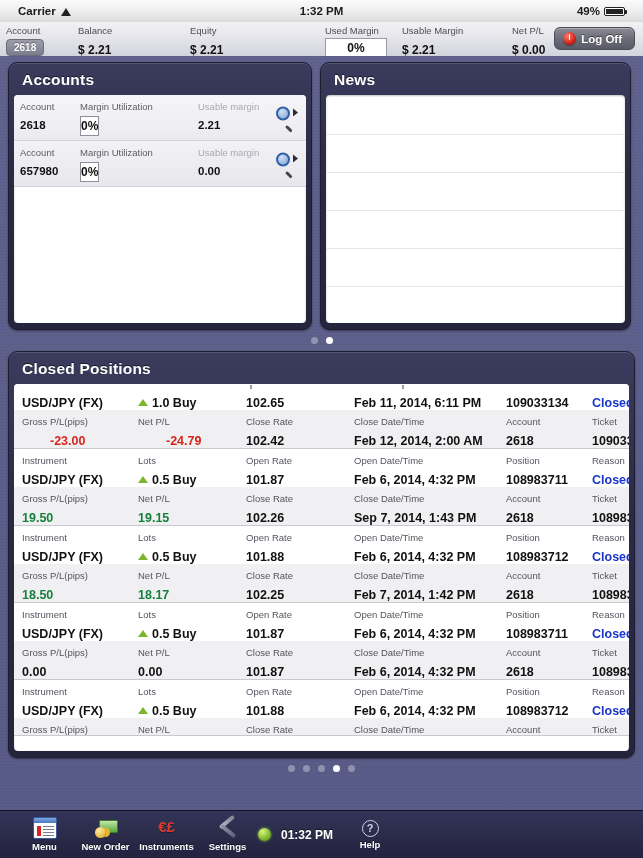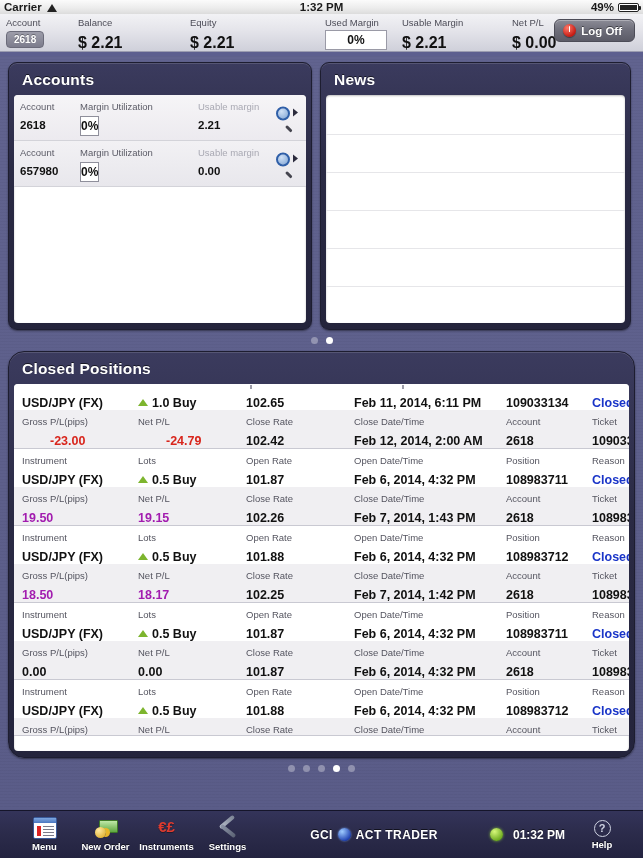--- a/index.html
+++ b/index.html
@@ -6,25 +6,25 @@
   html,body { width:643px; height:858px; }
   body {
     font-family:"Liberation Sans", sans-serif;
     background:#5d5f8f;
     overflow:hidden;
     -webkit-font-smoothing:antialiased;
   }
 
   
   .statusbar {
-    height:14px; width:100%;
+    height:22px; width:100%;
     background:linear-gradient(to bottom,#fbfbfb 0%,#ebebeb 60%,#dcdcdc 100%);
     display:flex; align-items:center;
     font-size:11.5px; color:#1a1a1a; font-weight:bold;
-    padding:0 4px; position:relative;
+    padding:0 18px; position:relative;
   }
   .sb-left { display:flex; align-items:center; gap:5px; }
   .sb-center {
     position:absolute; left:0; right:0; text-align:center;
     font-size:11.5px; font-weight:bold; pointer-events:none;
   }
   .sb-right {
     margin-left:auto; display:flex; align-items:center; gap:4px;
     position:relative; z-index:2;
   }
@@ -47,21 +47,21 @@
 
   
   .acctbar {
     height:38px; width:100%;
     background:linear-gradient(to bottom,#f2f2f5 0%,#e4e4ea 45%,#cfd0da 100%);
     border-bottom:1px solid #9b9cb0;
     display:flex; align-items:flex-start; position:relative;
   }
   .acct-cell { padding-top:3px; }
   .acct-label { font-size:9.5px; color:#4c4c57; line-height:12px; }
-  .acct-val { font-size:16px; font-weight:bold; color:#111; line-height:15px; margin-top:6px; }
+  .acct-val { font-size:12px; font-weight:bold; color:#111; line-height:15px; margin-top:6px; }
   .acct-chip {
     display:inline-block; margin-top:2px;
     background:linear-gradient(to bottom,#9d9daa,#7c7c8c);
     border:1px solid #6b6b7a; border-radius:4px;
     color:#fff; font-size:10px; font-weight:bold;
     padding:2px 7px; text-shadow:0 -1px 0 rgba(0,0,0,.35);
   }
   .used-margin-box {
     margin-top:1px; background:#fff; border:1px solid #9a9aa6;
     width:62px; text-align:center; font-size:12px; font-weight:bold;
@@ -161,21 +161,21 @@
   .news-line { height:38px; border-bottom:1px solid #e6e6e9; }
   .news-line:first-child { height:40px; }
   .news-line:last-child { border-bottom:none; }
 
   
   .dots { display:flex; justify-content:center; gap:8px; padding:7px 0 6px; }
   .dot { width:7px;height:7px;border-radius:50%;background:rgba(255,255,255,.33); }
   .dot.on { background:#ffffff; }
 
   
-  .closed-panel { margin-top:1px;border-radius:16px; }
+  .closed-panel { margin-top:1px; }
   .closed-body { height:367px; background:#fff; overflow:hidden; position:relative; }
 
   .pos-rec { border-bottom:1px solid #c9c9d2; }
   .pos-line { display:flex; align-items:flex-end; }
   .pos-line.hdr { font-size:9.5px; color:#54545f; height:17px; }
   .pos-line.val { font-size:12.5px; font-weight:bold; color:#111; height:21px; }
   .rec-top { background:#ffffff; }
   .rec-bot { background:#f0eff2; }
 
   .col { padding-left:8px; white-space:nowrap; overflow:hidden; }
@@ -187,21 +187,21 @@
   .c-reason{ flex:1; }
 
   .arrow-up {
     display:inline-block; width:0;height:0;
     border-left:5px solid transparent;border-right:5px solid transparent;
     border-bottom:7px solid #7db52e; margin-right:4px;
     position:relative; top:-1px;
   }
   .reason-link { color:#1a35c8; }
   .pl-neg { color:#d8251c;padding-left:36px; }
-  .pl-pos { color:#a21caf; }
+  .pl-pos { color:#15803d; }
   .pl-zero{ color:#111; }
 
   
   .clip-strip { height:5px; background:#fff; overflow:hidden; position:relative; }
   .clip-strip i {
     position:absolute; bottom:0; display:block; width:2px; height:4px;
     background:#9d9da8;
   }
 
   
@@ -458,21 +458,21 @@
           <span class="col c-lots">Net P/L</span>
           <span class="col c-rate">Close Rate</span>
           <span class="col c-date">Close Date/Time</span>
           <span class="col c-pos">Account</span>
           <span class="col c-reason">Ticket</span>
         </div>
         <div class="pos-line val rec-bot">
           <span class="col c-instr pl-pos">19.50</span>
           <span class="col c-lots pl-pos">19.15</span>
           <span class="col c-rate">102.26</span>
-          <span class="col c-date">Feb 7, 2014, 1:43 PM</span>
+          <span class="col c-date">Sep 7, 2014, 1:43 PM</span>
           <span class="col c-pos">2618</span>
           <span class="col c-reason">108983721</span>
         </div>
       </div>
 
       <div class="pos-rec">
         <div class="pos-line hdr rec-top">
           <span class="col c-instr">Instrument</span>
           <span class="col c-lots">Lots</span>
           <span class="col c-rate">Open Rate</span>
@@ -598,25 +598,20 @@
   <div class="tb-item">
     <span class="tb-ico ico-instr">€£</span>
     <span class="tb-label">Instruments</span>
   </div>
 
   <div class="tb-item">
     <span class="tb-ico ico-set"></span>
     <span class="tb-label">Settings</span>
   </div>
 
-  <div class="tb-brand">
-    <span>GCI</span>
-    <span class="globe"></span>
-    <span>ACT TRADER</span>
-  </div>
 
   <div class="tb-right">
     <span class="status-led"></span>
     <span class="tb-clock">01:32 PM</span>
     <span class="tb-help">
       <span class="help-ico">?</span>
       <span class="tb-label">Help</span>
     </span>
   </div>
 

